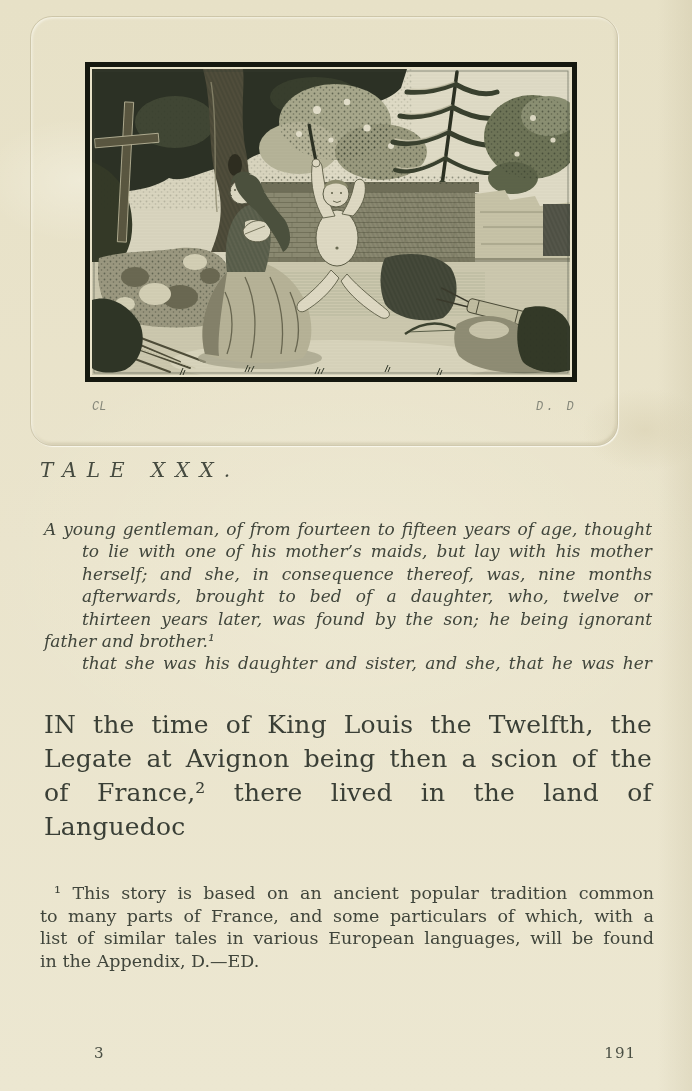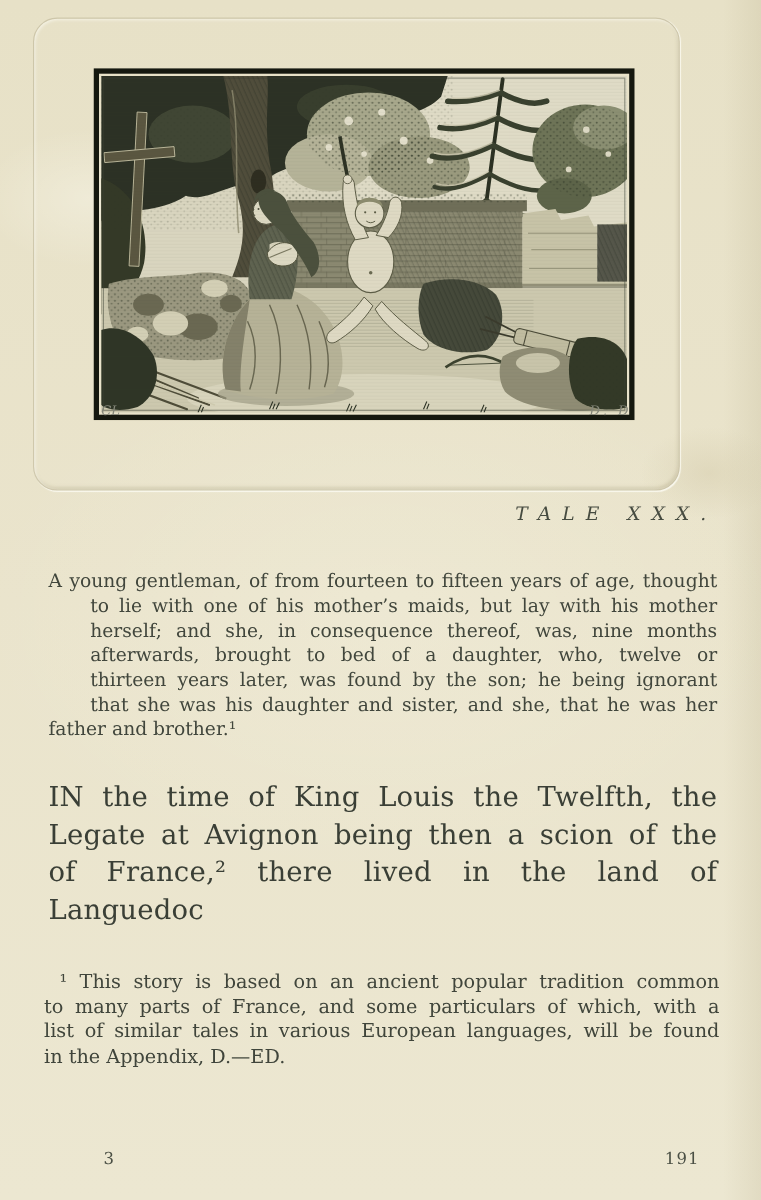--- a/index.html
+++ b/index.html
@@ -20,30 +20,30 @@
     position:absolute;left:30px;top:16px;width:586px;height:428px;
     border-radius:22px;
     border:1px solid rgba(140,130,95,.28);
     box-shadow:
       1px 1px 1px rgba(255,255,250,.75),
       inset 1px 1px 3px rgba(255,255,250,.65),
       inset -1px -2px 3px rgba(150,140,100,.28);
   }
   .engraving{position:absolute;left:85px;top:62px;width:492px;height:320px;margin:0;}
   .engraving svg{display:block;}
-  .sig{position:absolute;top:366px;font-style:italic;font-size:12px;color:#85877a;}
+  .sig{position:absolute;top:400px;font-style:italic;font-size:12px;color:#85877a;font-family:Liberation Mono, monospace;}
   .sig-left{left:92px;}
   .sig-right{left:536px;letter-spacing:3px;}
   .tale-title{
     position:absolute;left:40px;top:458px;width:612px;margin:0;
-    text-align:right;font-style:italic;font-weight:400;
-    font-size:17px;letter-spacing:10px;color:#464b40;
+    text-align:left;font-style:italic;font-weight:400;
+    font-size:20px;letter-spacing:10px;color:#464b40;
   }
   .argument{position:absolute;left:44px;top:518px;width:608px;
-    font-size:17px;line-height:22.4px;color:#41463c;}
+    font-style:italic;font-size:17px;line-height:22.4px;color:#41463c;}
   .bodytext{position:absolute;left:44px;top:708px;width:608px;
     font-size:25px;line-height:34px;letter-spacing:.2px;color:#3a3f36;}
   .footnotes{position:absolute;left:40px;top:882px;width:614px;
     font-size:17.5px;line-height:22.5px;color:#40453b;}
   .ln{text-align:left;}
   .j{text-align:justify;text-align-last:justify;}
   .ind{padding-left:38px;}
   .first{text-indent:14px;}
   .footer-sig{position:absolute;left:94px;top:1044px;font-size:15px;color:#4a4f44;}
   .footer-page{position:absolute;left:40px;top:1044px;width:596px;text-align:right;
@@ -262,22 +262,22 @@
   <div class="sig sig-right">D. D</div>
 
   <h1 class="tale-title">TALE XXX.</h1>
 
   <section class="argument">
     <div class="ln j">A young gentleman, of from fourteen to fifteen years of age, thought</div>
     <div class="ln j ind">to lie with one of his mother’s maids, but lay with his mother</div>
     <div class="ln j ind">herself; and she, in consequence thereof, was, nine months</div>
     <div class="ln j ind">afterwards, brought to bed of a daughter, who, twelve or</div>
     <div class="ln j ind">thirteen years later, was found by the son; he being ignorant</div>
+    <div class="ln">father and brother.¹</div>
     <div class="ln j ind">that she was his daughter and sister, and she, that he was her</div>
-    <div class="ln">father and brother.¹</div>
   </section>
 
   <section class="bodytext">
     <div class="ln j">IN the time of King Louis the Twelfth, the</div>
     <div class="ln j">Legate at Avignon being then a scion of the</div>
     <div class="ln j">of France,² there lived in the land of Languedoc</div>
   </section>
 
   <section class="footnotes">
     <div class="fn">

